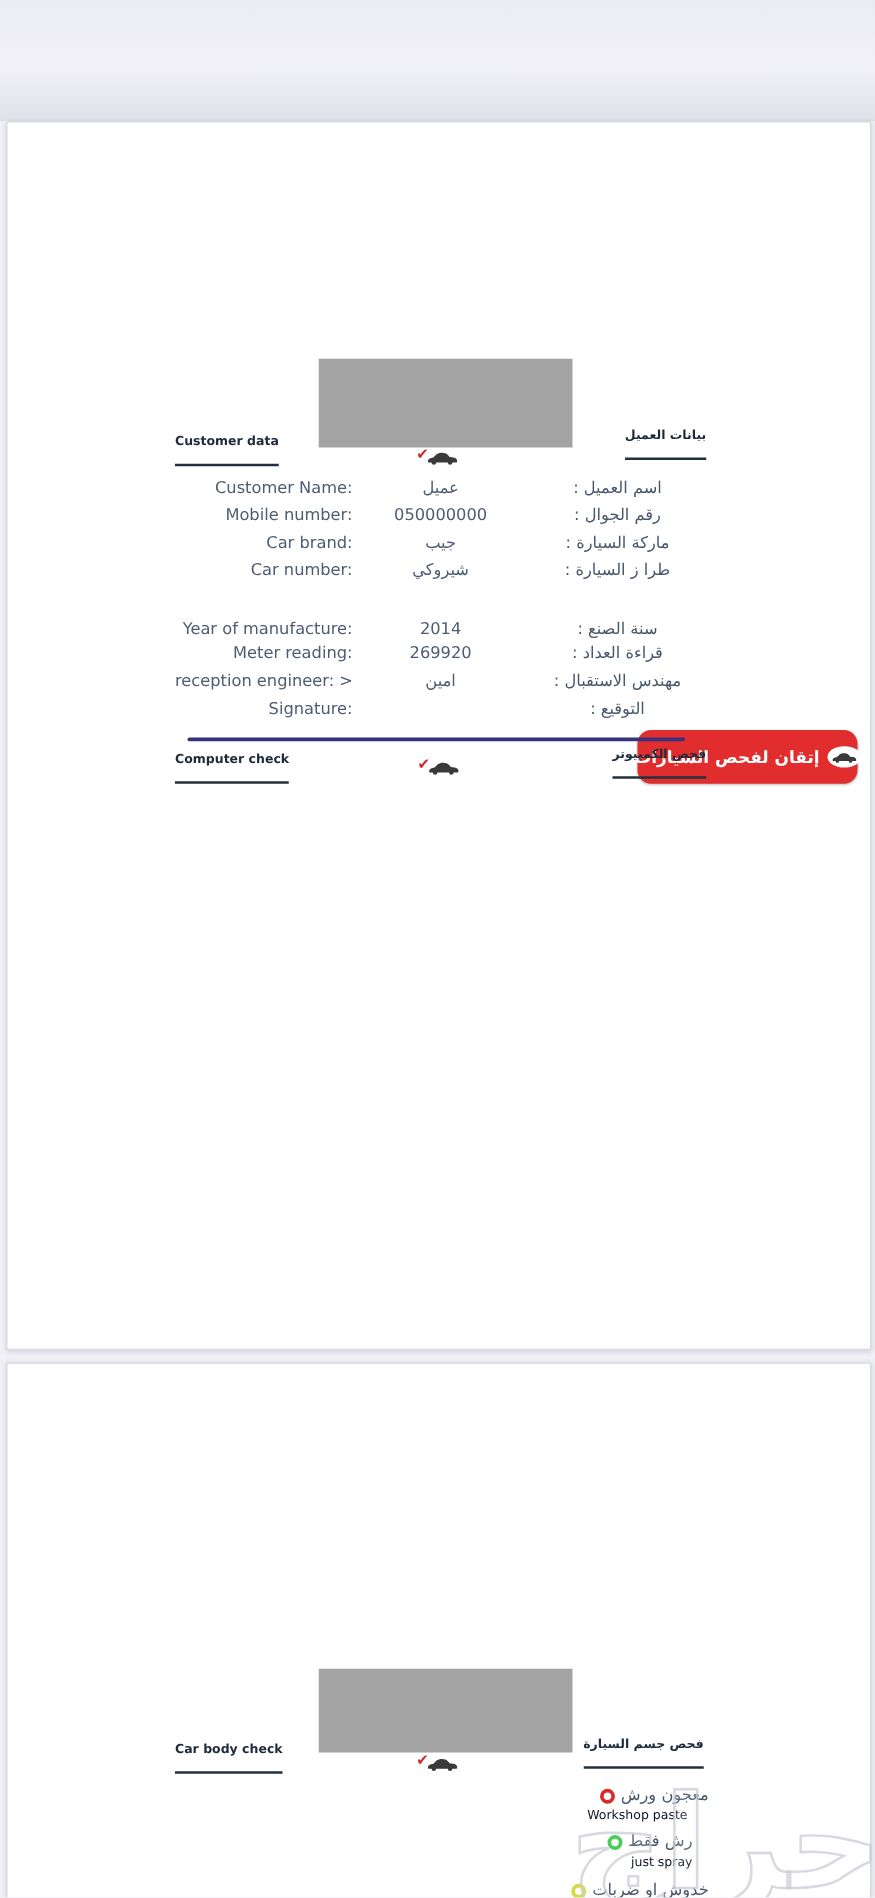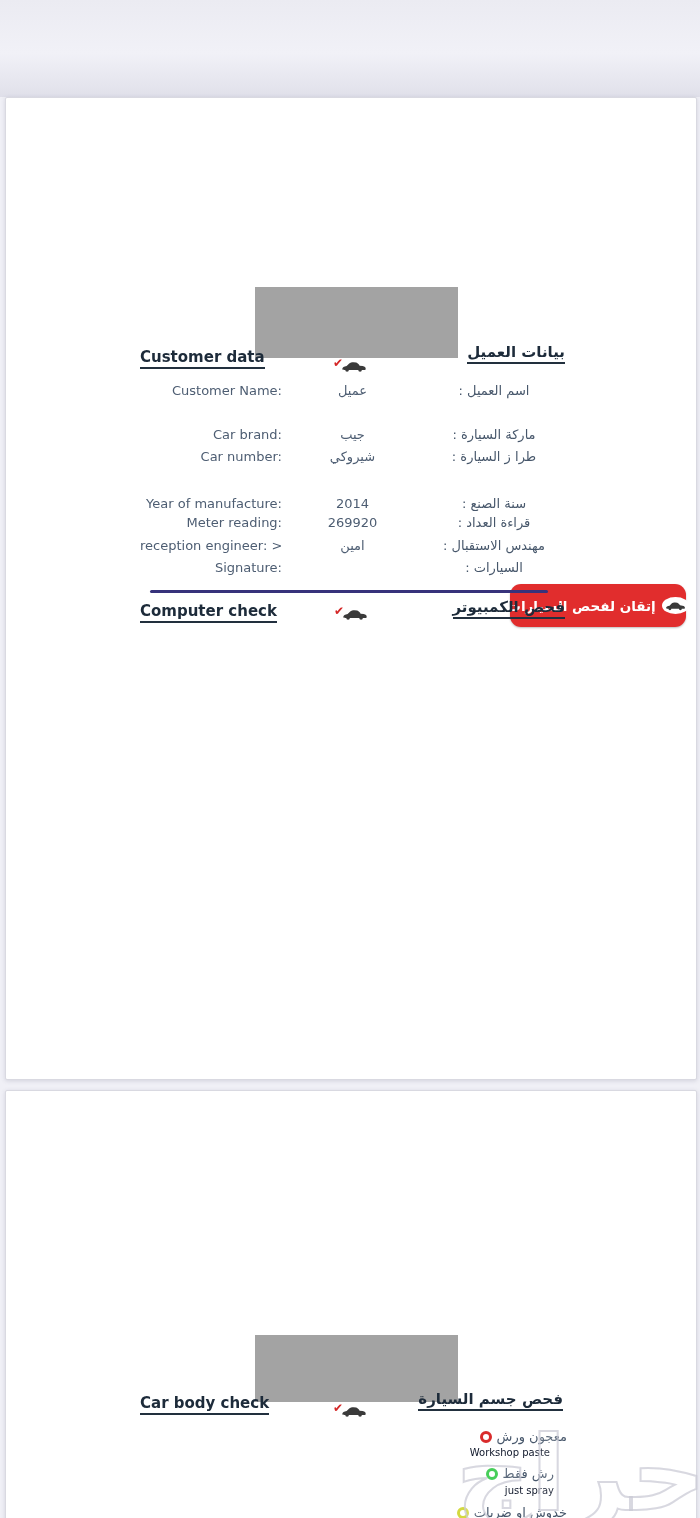--- a/index.html
+++ b/index.html
@@ -21,22 +21,22 @@
   .badge-text{color:#ffffff;font-weight:bold;font-size:13.5px;white-space:nowrap;direction:rtl;}
   .badge-ellipse{width:27px;height:17px;background:#ffffff;border-radius:50%;
                  display:flex;align-items:center;justify-content:center;flex:0 0 auto;}
   .badge-ellipse svg{width:21px;height:10px;}
   .car-check{position:absolute;width:34px;height:17px;}
   .car-check svg{position:absolute;right:0;top:2px;width:26px;height:13px;}
   .car-check .chk{position:absolute;left:0;top:-2px;color:#d42626;font-size:12px;font-weight:bold;}
   .cc1{left:333px;top:358px;}
   .cc2{left:333px;top:1403px;}
   .ccm{left:334px;top:606px;}
-  .hd{position:absolute;font-weight:bold;font-size:15px;color:#1d2b3a;
-      padding-bottom:1px;border-bottom:2.5px solid #22303e;white-space:nowrap;}
+  .hd{position:absolute;font-weight:bold;font-size:10px;color:#1d2b3a;
+      padding-bottom:12px;border-bottom:2.5px solid #22303e;white-space:nowrap;}
   .hd.ar{direction:rtl;}
   .h-en1{left:140px;top:348px;}
   .h-ar1{right:135px;top:343px;}
   .h-en2{left:140px;top:602px;}
   .h-ar2{right:135px;top:598px;}
   .h-en3{left:140px;top:1394px;}
   .h-ar3{right:137px;top:1390px;}
   .row{position:absolute;left:140px;width:425px;height:16px;display:flex;
        font-size:13px;color:#4d5d72;line-height:16px;}
   .row .en{width:142px;text-align:right;white-space:nowrap;}
@@ -86,20 +86,25 @@
   </div>
 
   <div class="hd h-en1">Customer data</div>
   <div class="hd ar h-ar1">بيانات العميل</div>
 
   <div class="row" style="top:383px">
     <span class="en">Customer Name:</span>
     <span class="val">عميل</span>
     <span class="ar">اسم العميل :</span>
   </div>
+  <div class="row" style="top:405px">
+    <span class="en">Mobile number:</span>
+    <span class="val">050000000</span>
+    <span class="ar">رقم الجوال :</span>
+  </div>
   <div class="row" style="top:427px">
     <span class="en">Car brand:</span>
     <span class="val">جيب</span>
     <span class="ar">ماركة السيارة :</span>
   </div>
   <div class="row" style="top:449px">
     <span class="en">Car number:</span>
     <span class="val">شيروكي</span>
     <span class="ar">طرا ز السيارة :</span>
   </div>
@@ -114,21 +119,21 @@
     <span class="ar">قراءة العداد :</span>
   </div>
   <div class="row" style="top:538px">
     <span class="en">reception engineer: &gt;</span>
     <span class="val">امين</span>
     <span class="ar">مهندس الاستقبال :</span>
   </div>
   <div class="row" style="top:560px">
     <span class="en">Signature:</span>
     <span class="val"></span>
-    <span class="ar">السيارات :</span>
+    <span class="ar">التوقيع :</span>
   </div>
 
   <div class="divider"></div>
 
   <div class="hd h-en2">Computer check</div>
   <div class="hd ar h-ar2">فحص الكمبيوتر</div>
 
   <div class="car-check ccm">
     <span class="chk">✔</span>
     <svg viewBox="0 0 60 26">

